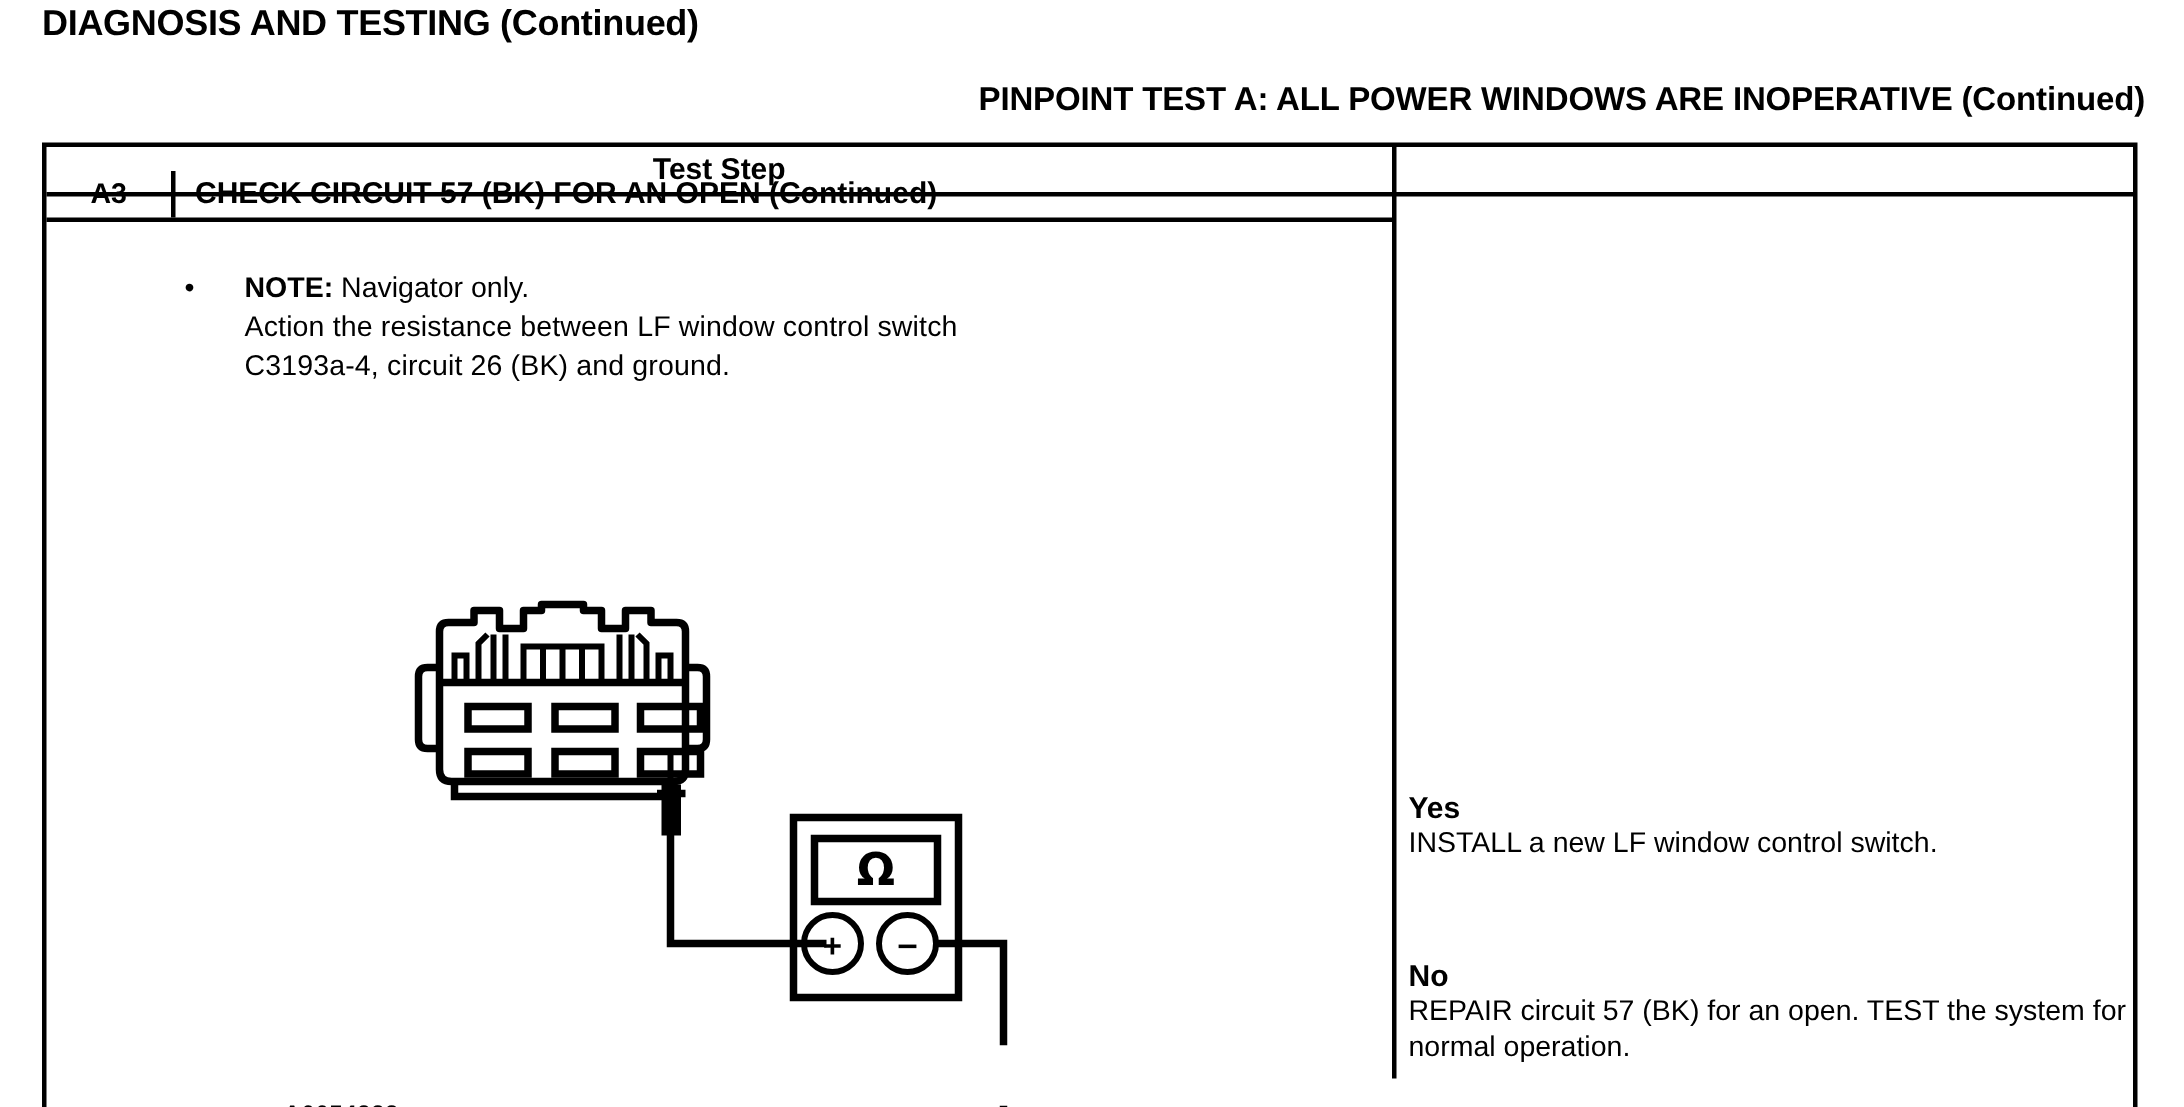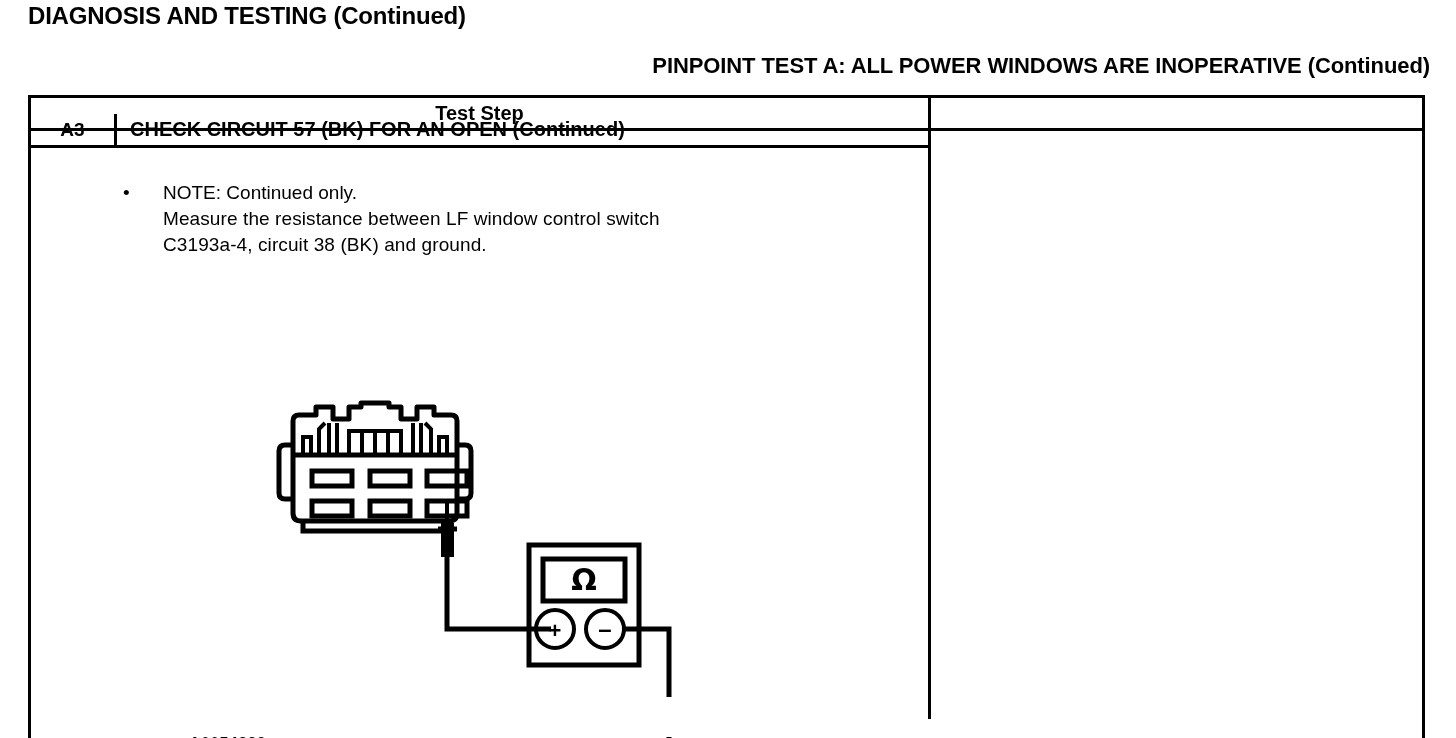--- a/index.html
+++ b/index.html
@@ -151,21 +151,21 @@
     padding-left: 40px;
     font-size: 19px;
     line-height: 27px;
   }
   .bullet-line .dot {
     position: absolute;
     left: 0;
     top: 0;
     font-size: 19px;
   }
-  .bold-lead { font-weight: normal; }
+  .bold-lead { font-weight: bold; }
   .sub-line {
     padding-left: 40px;
     font-size: 19px;
     line-height: 26px;
     letter-spacing: 0.1px;
   }
 
   
   .figure-id {
     position: absolute;
@@ -230,24 +230,24 @@
   <div class="step-row">
     <div class="step-id">A3</div>
     <div class="step-title">CHECK CIRCUIT 57 (BK) FOR AN OPEN (Continued)</div>
   </div>
 
   <div class="body-left">
 
     <div class="bullet-block">
       <div class="bullet-line">
         <span class="dot">•</span>
-        <span class="bold-lead">NOTE:</span><span> Continued only.</span>
+        <span class="bold-lead">NOTE:</span><span> Navigator only.</span>
       </div>
-      <div class="sub-line">Measure the resistance between LF window control switch</div>
-      <div class="sub-line">C3193a-4, circuit 38 (BK) and ground.</div>
+      <div class="sub-line">Action the resistance between LF window control switch</div>
+      <div class="sub-line">C3193a-4, circuit 26 (BK) and ground.</div>
     </div>
 
     <div class="diagram">
       <svg width="470" height="300" viewBox="0 0 470 300" xmlns="http://www.w3.org/2000/svg">
 
         <g fill="none" stroke="#000" stroke-width="5" stroke-linejoin="miter" stroke-linecap="butt">
 
           <path d="M 52,31
                    L 52,24
                    Q 52,18 58,18
@@ -342,16 +342,24 @@
       <path d="M 27,25 L 53,25" stroke="#000" stroke-width="6" fill="none"></path>
       <path d="M 35,34 L 45,34" stroke="#000" stroke-width="6" fill="none"></path>
     </svg>
 
     <div class="figure-id">A0054332</div>
 
   </div>
 
   <div class="body-right">
 
-
+    <div class="result-block result-yes">
+      <div class="result-label">Yes</div>
+      <div class="result-text">INSTALL a new LF window control switch.</div>
+    </div>
+
+    <div class="result-block result-no">
+      <div class="result-label">No</div>
+      <div class="result-text">REPAIR circuit 57 (BK) for an open. TEST the system for normal operation.</div>
+    </div>
   </div>
 
 </div>
 
 </body></html>

